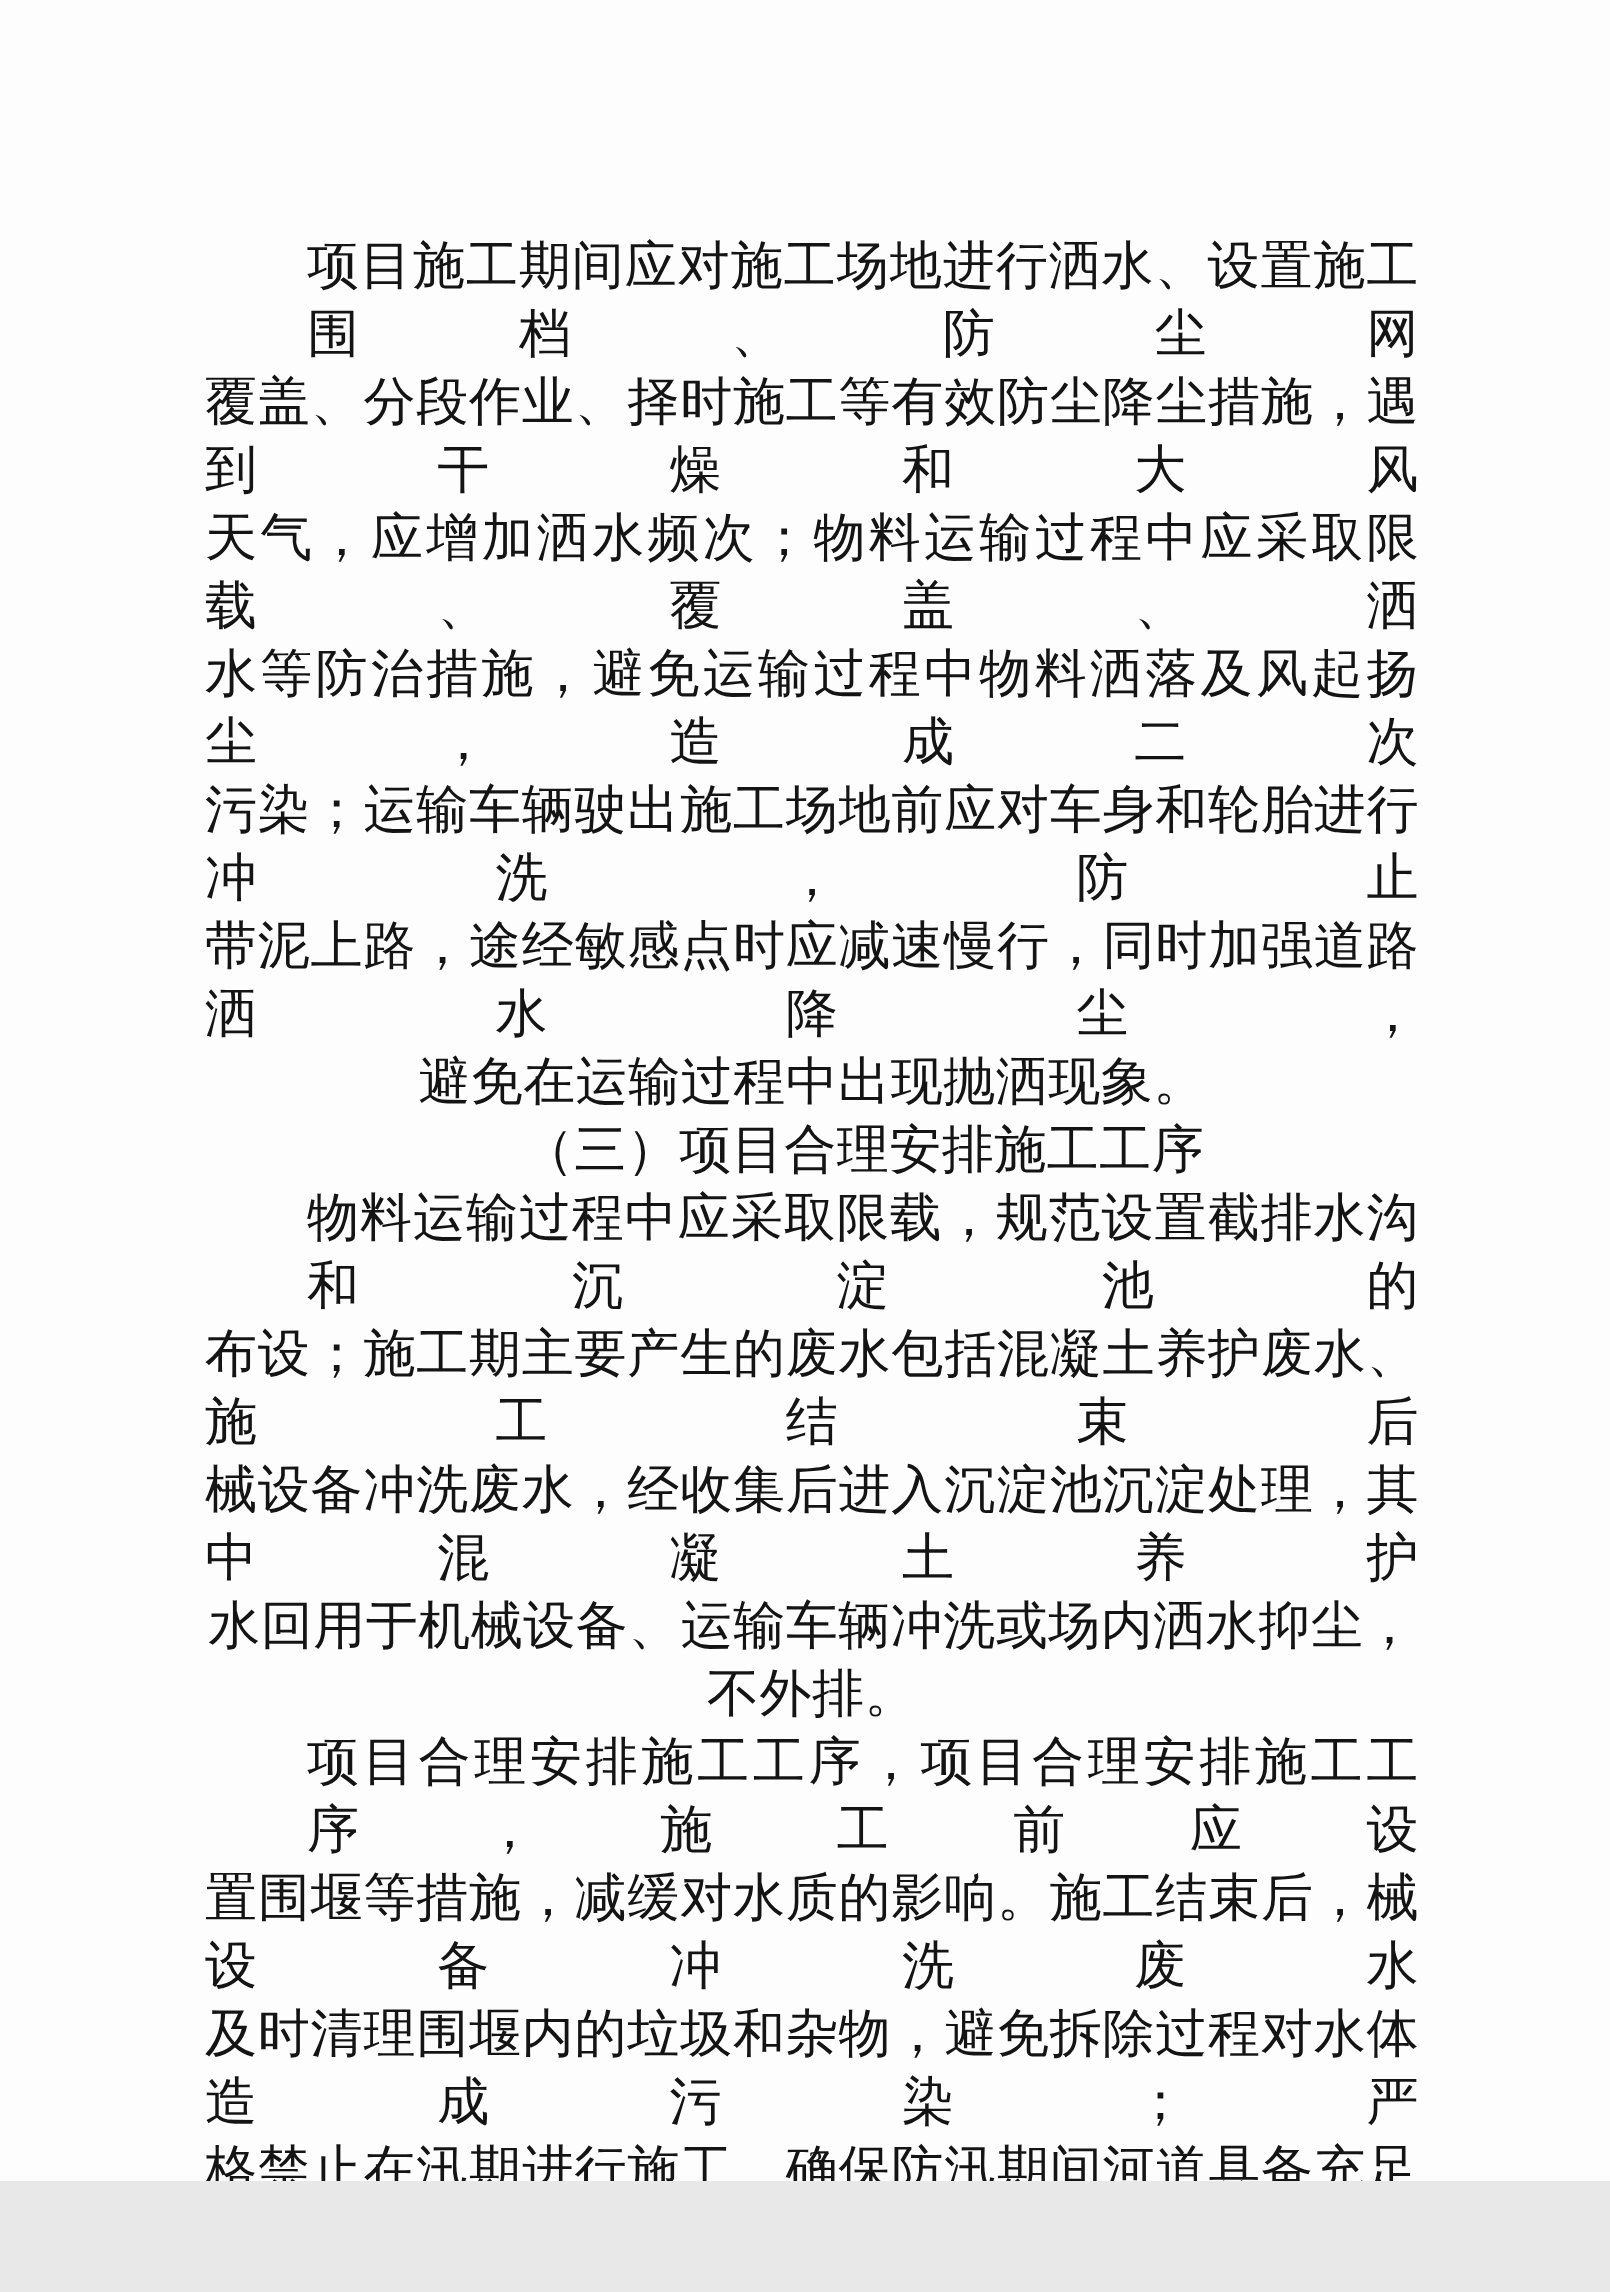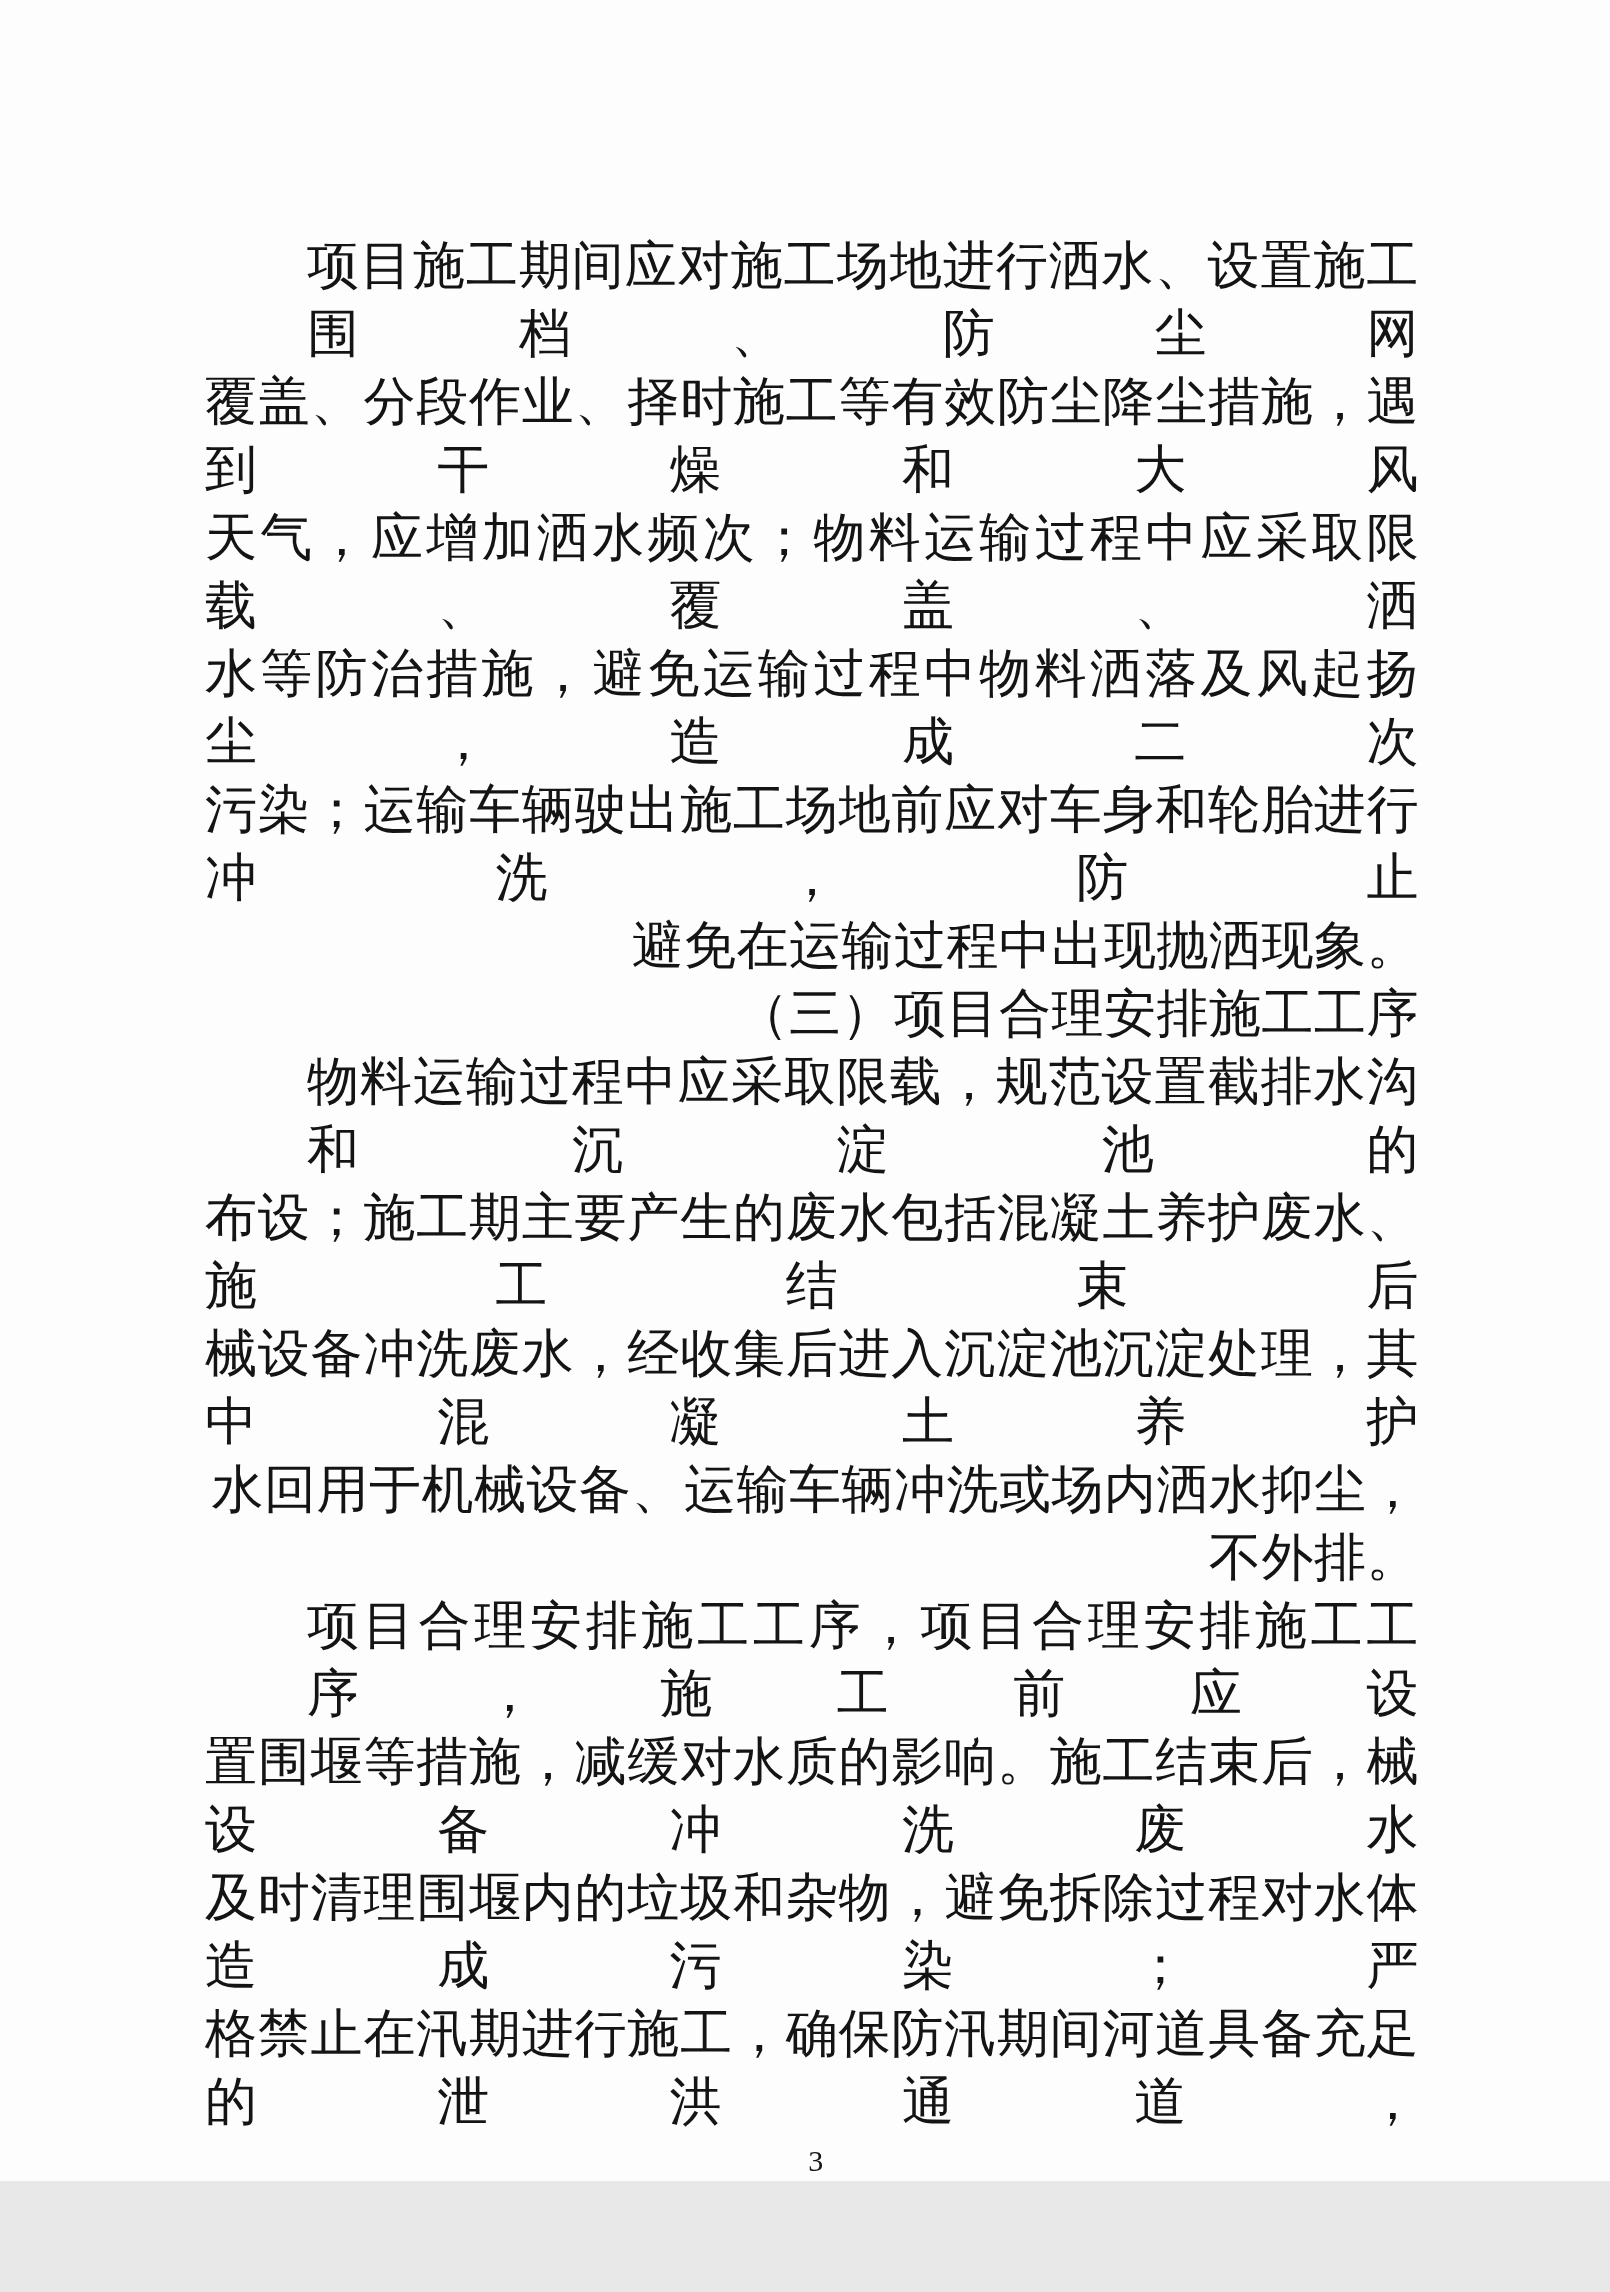--- a/index.html
+++ b/index.html
@@ -21,21 +21,21 @@
     position: absolute;
     left: 205px;
     top: 232px;
     width: 1214px;
     font-size: 52px;
     line-height: 68px;
     letter-spacing: 0.5px;
   }
   .line {
     min-height: 68px;
-    text-align: right;
+    text-align: center;
   }
   .indent {
     padding-left: 102px;
   }
   .justify {
     text-align: justify;
     text-align-last: justify;
   }
   .page-number {
     position: absolute;
@@ -52,20 +52,21 @@
 </head>
 <body>
 
 <div class="page">
   <div class="text-block">
     <div class="line indent justify">项目施工期间应对施工场地进行洒水、设置施工围档、防尘网</div>
     <div class="line justify">覆盖、分段作业、择时施工等有效防尘降尘措施，遇到干燥和大风</div>
     <div class="line justify">天气，应增加洒水频次；物料运输过程中应采取限载、覆盖、洒</div>
     <div class="line justify">水等防治措施，避免运输过程中物料洒落及风起扬尘，造成二次</div>
     <div class="line justify">污染；运输车辆驶出施工场地前应对车身和轮胎进行冲洗，防止</div>
+    <div class="line justify">带泥上路，途经敏感点时应减速慢行，同时加强道路洒水降尘，</div>
     <div class="line">避免在运输过程中出现抛洒现象。</div>
     <div class="line indent">（三）项目合理安排施工工序</div>
     <div class="line indent justify">物料运输过程中应采取限载，规范设置截排水沟和沉淀池的</div>
     <div class="line justify">布设；施工期主要产生的废水包括混凝土养护废水、施工结束后</div>
     <div class="line justify">械设备冲洗废水，经收集后进入沉淀池沉淀处理，其中混凝土养护</div>
     <div class="line">水回用于机械设备、运输车辆冲洗或场内洒水抑尘，不外排。</div>
     <div class="line indent justify">项目合理安排施工工序，项目合理安排施工工序，施工前应设</div>
     <div class="line justify">置围堰等措施，减缓对水质的影响。施工结束后，械设备冲洗废水</div>
     <div class="line justify">及时清理围堰内的垃圾和杂物，避免拆除过程对水体造成污染；严</div>
     <div class="line justify">格禁止在汛期进行施工，确保防汛期间河道具备充足的泄洪通道，</div>

